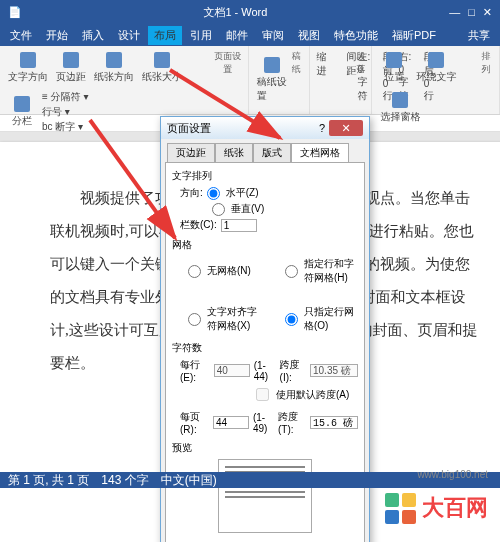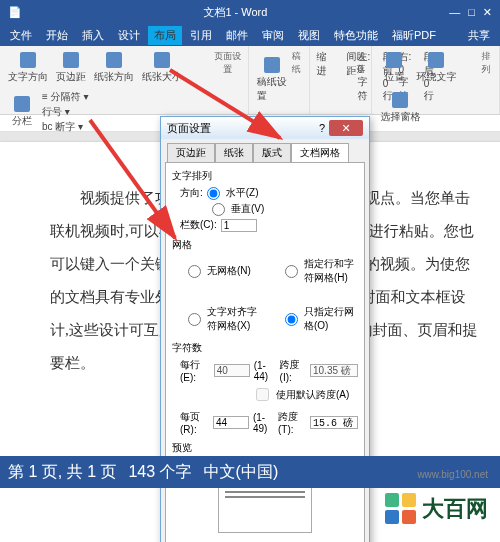--- a/index.html
+++ b/index.html
@@ -14,23 +14,23 @@
 .ribbon{background:#f3f3f3;height:68px;border-bottom:1px solid #d4d4d4;display:flex;font-size:10px;color:#444}
 .rgroup{border-right:1px solid #e0e0e0;padding:4px 6px;display:flex;justify-content:space-between}
 .rgroup .lbl{text-align:center;font-size:9px;color:#666}
 .rgroup .ctrls{display:flex;gap:4px;flex-wrap:wrap;align-items:center}
 .rbtn{display:flex;flex-direction:column;align-items:center;gap:2px;padding:2px;min-width:28px}
 .rbtn .ico{width:16px;height:16px;background:#5b8bc5;border-radius:2px}
 .spin{display:flex;align-items:center;gap:2px}
 .ruler{height:16px;background:#fff;border-bottom:1px solid #e0e0e0}
 .docarea{background:#e6e6e6;height:320px;position:relative;overflow:hidden}
 .page{background:#fff;margin:10px auto;width:430px;min-height:400px;box-shadow:0 1px 3px rgba(0,0,0,.3);padding:40px 50px;font-size:15px;line-height:2.2;color:#333;font-family:SimSun,serif;text-indent:2em}
-.statusbar{position:absolute;bottom:54px;left:0;right:0;height:32px;background:#2b579a;color:#fff;font-size:16px;display:flex;align-items:center;padding:0 8px;gap:12px}
+.statusbar{position:absolute;bottom:54px;left:0;right:0;height:16px;background:#2b579a;color:#fff;font-size:12px;display:flex;align-items:center;padding:0 8px;gap:12px}
 .statusbar .spacer{flex:1}
-.watermark{position:absolute;right:12px;bottom:18px;display:flex;align-items:center;gap:6px;font-size:22px;font-weight:bold;color:#14532d}
+.watermark{position:absolute;right:12px;bottom:18px;display:flex;align-items:flex-start;gap:6px;font-size:22px;font-weight:bold;color:#ef4444}
 .wm-ico{display:grid;grid-template-columns:repeat(2,14px);gap:3px}
 .wm-ico span{width:14px;height:14px;border-radius:2px}
 .url{position:absolute;right:12px;bottom:62px;font-size:10px;color:#888}
 
 
 .dialog{position:absolute;left:160px;top:116px;width:208px;background:#f0f0f0;border:1px solid #6fa8d8;box-shadow:2px 2px 8px rgba(0,0,0,.3);font-size:10px}
 .dialog .dtitle{background:linear-gradient(#fff,#d7e7f5);height:22px;display:flex;align-items:center;padding:0 6px;font-size:11px}
 .dialog .dtitle .sp{flex:1}
 .dialog .dclose{background:#c75050;color:#fff;width:34px;height:16px;text-align:center;line-height:16px;border-radius:2px}
 .dialog .dtabs{display:flex;background:#f0f0f0;padding:4px 6px 0;gap:0}

